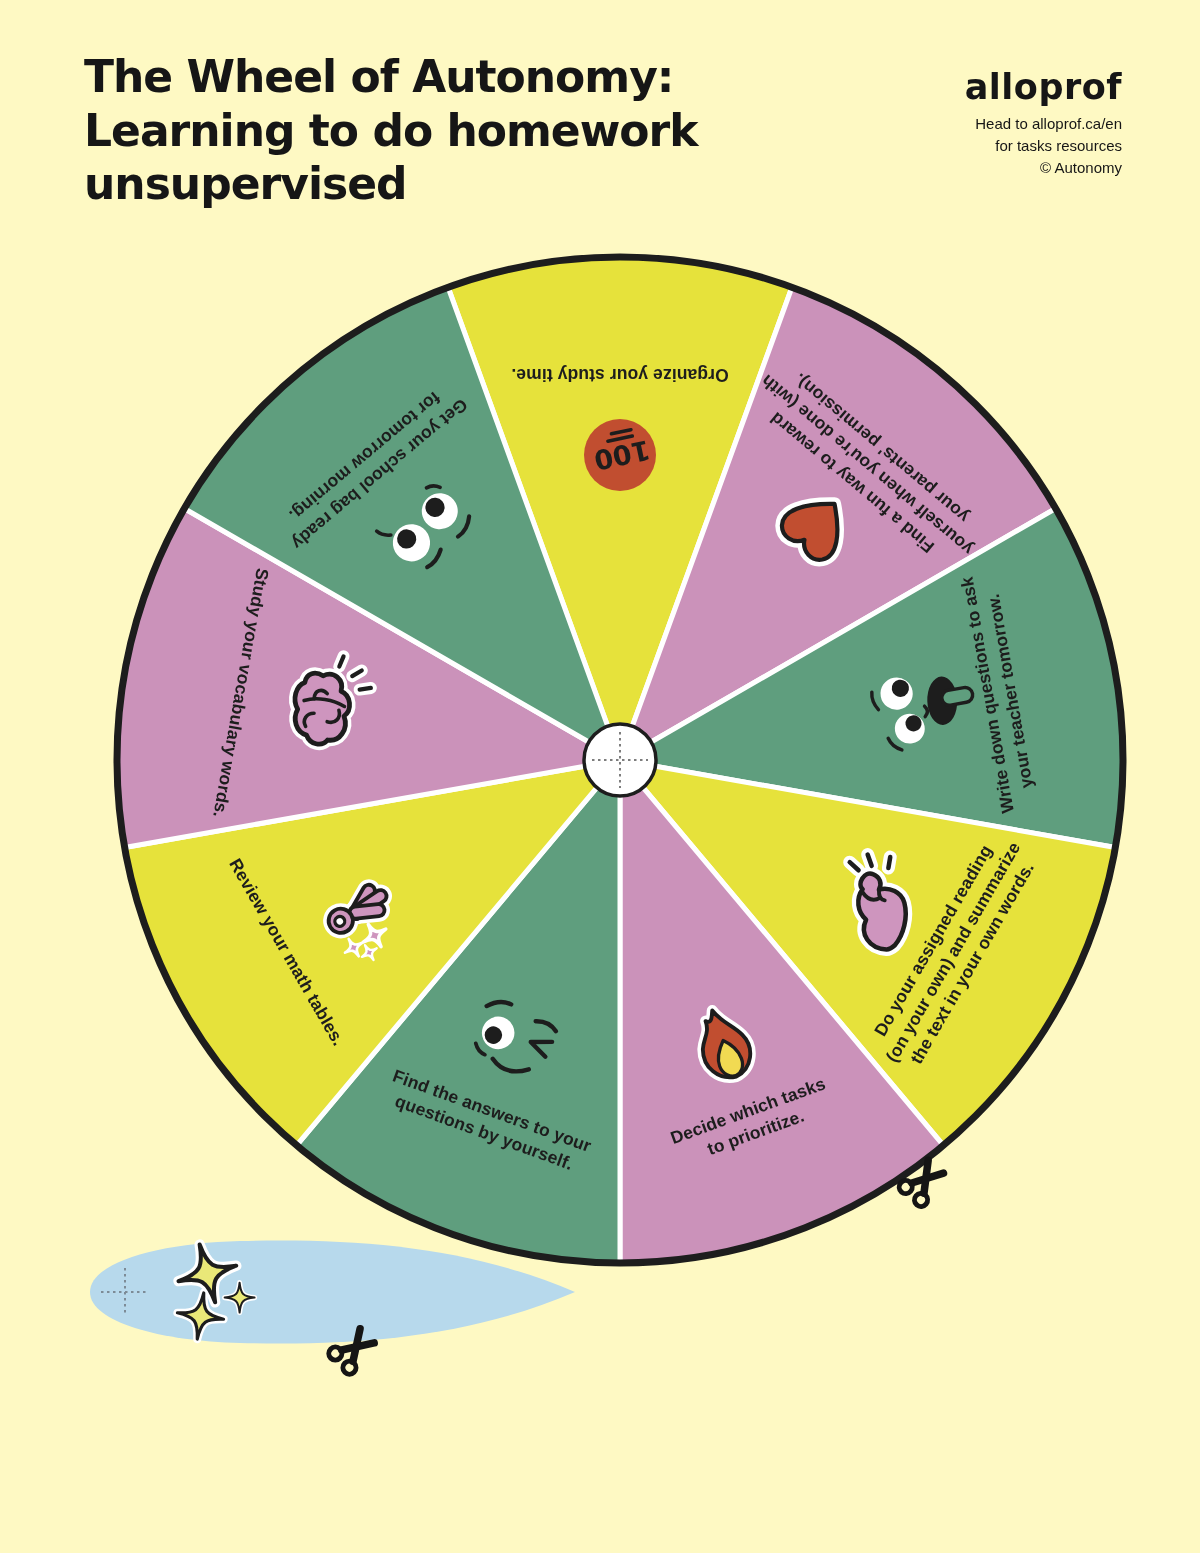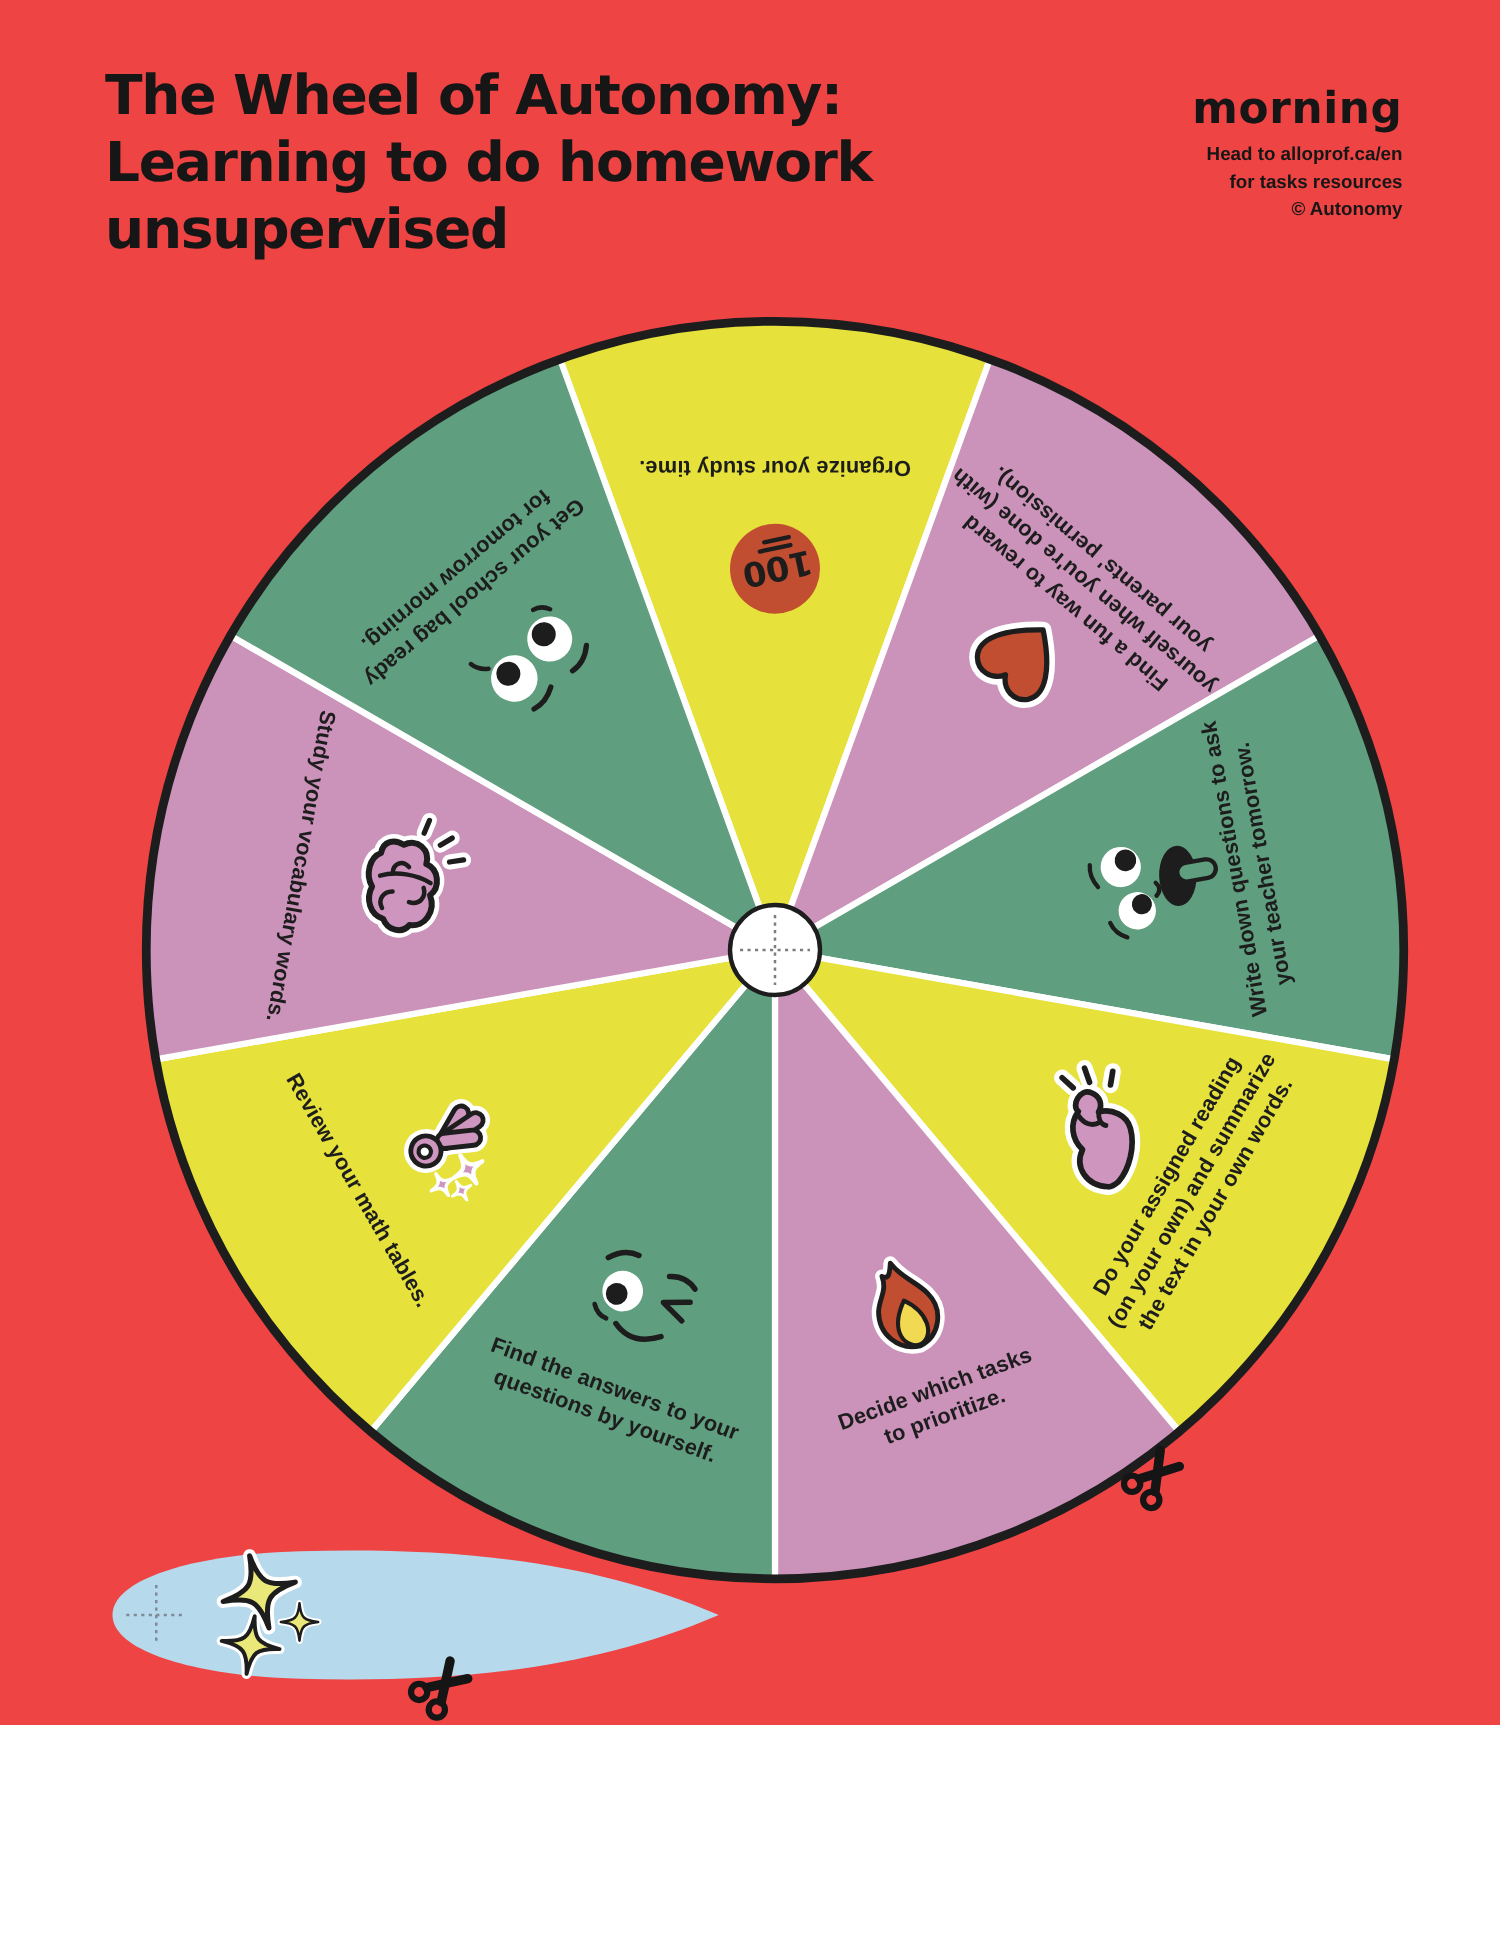--- a/index.html
+++ b/index.html
@@ -1,25 +1,25 @@
 <!DOCTYPE html>
 <html><head>
 <meta charset="utf-8">
 <style>
   html,body{margin:0;padding:0;background:#fff;}
-  .page{position:relative;width:1200px;height:1380px;background:#ef4444;overflow:hidden;
+  .page{position:relative;width:1200px;height:1553px;background:#fef9c3;overflow:hidden;
         font-family:"Liberation Sans",sans-serif;}
   .title{position:absolute;left:84px;top:50px;margin:0;width:800px;
          font-family:"DejaVu Sans",sans-serif;font-weight:bold;
          font-size:44px;line-height:1.22;letter-spacing:-1px;color:#161616;
          white-space:pre-line;}
   .brand{position:absolute;right:78px;top:70px;text-align:right;color:#161616;}
   .logo{font-family:"DejaVu Sans",sans-serif;font-weight:bold;font-size:35px;
         letter-spacing:0.5px;line-height:1;}
-  .tagline{margin-top:8px;font-weight:bold;font-size:15px;line-height:1.45;}
+  .tagline{margin-top:8px;font-weight:normal;font-size:15px;line-height:1.45;}
   .wheel-svg{position:absolute;left:0;top:0;}
   .wedge{stroke:#ffffff;stroke-width:5;stroke-linejoin:round;}
   .ink{stroke:#1d1d1d;fill:none;stroke-linecap:round;stroke-linejoin:round;}
   .under{stroke:#ffffff;fill:#ffffff;stroke-linecap:round;stroke-linejoin:round;}
   .label{position:absolute;width:320px;height:76px;display:flex;align-items:center;
          justify-content:center;text-align:center;white-space:pre-line;
          font-weight:bold;font-size:17.5px;line-height:1.3;color:#1d1d1d;
          letter-spacing:0.1px;}
   .lb0{left:460px;top:337px;transform:rotate(180deg);}
   .lb1{left:707px;top:427px;transform:rotate(220deg);}
@@ -34,21 +34,21 @@
 </head>
 <body>
 
 <div class="page">
 
   <h1 class="title">The Wheel of Autonomy:
 Learning to do homework
 unsupervised</h1>
 
   <div class="brand">
-    <div class="logo">morning</div>
+    <div class="logo">alloprof</div>
     <div class="tagline">
       <div>Head to alloprof.ca/en</div>
       <div>for tasks resources</div>
       <div>© Autonomy</div>
     </div>
   </div>
 
   <svg class="wheel-svg" width="1200" height="1553" viewBox="0 0 1200 1553">
 
     <g>

